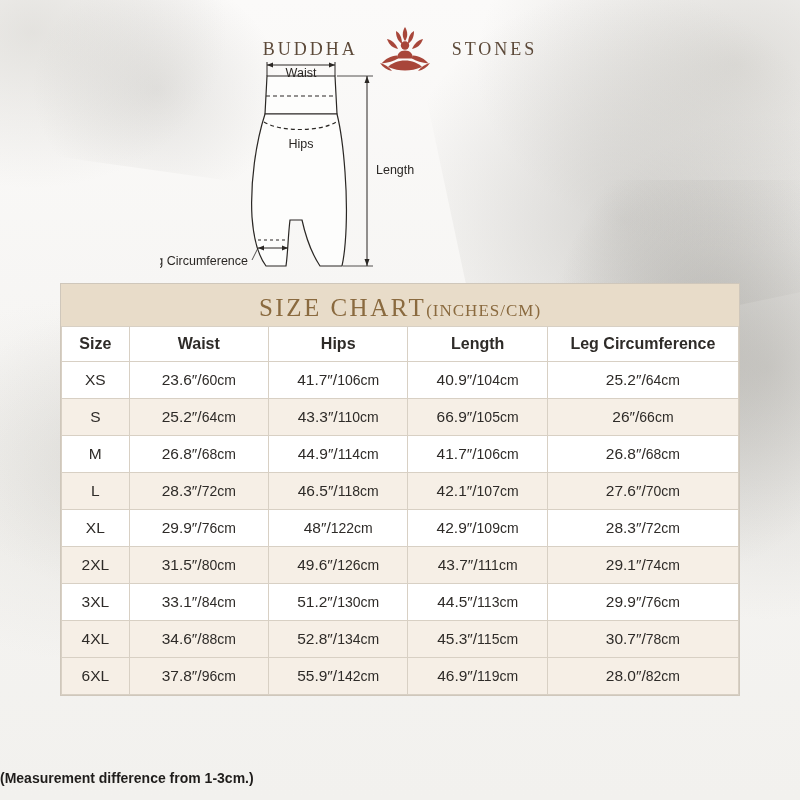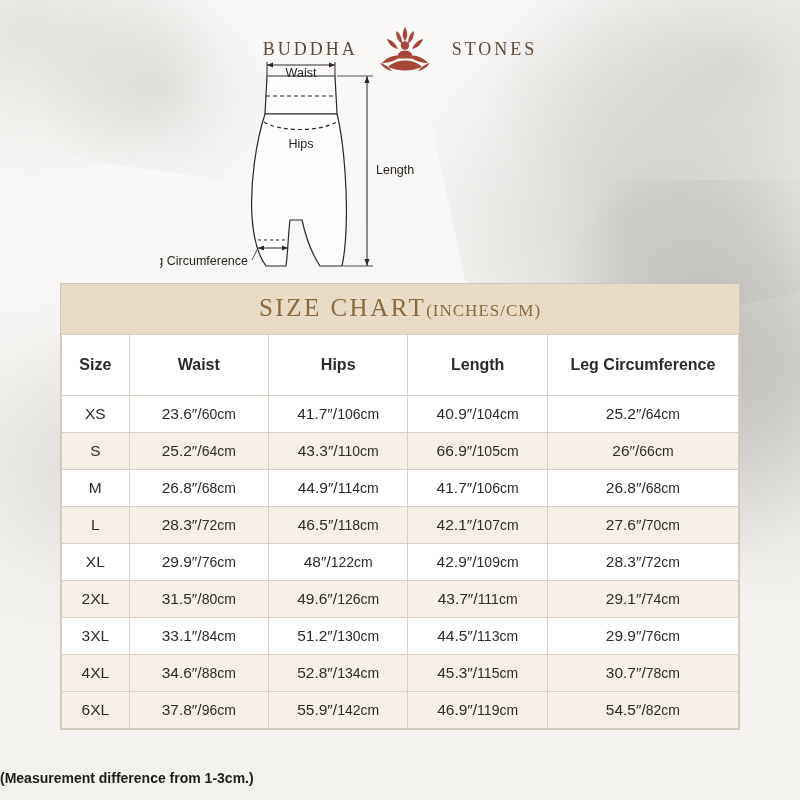--- a/index.html
+++ b/index.html
@@ -66,42 +66,42 @@
     position: absolute;
     left: 60px; top: 283px;
     width: 680px;
     border: 1px solid #cfc7bb;
     background: #ffffff;
   }
   .chart-title {
     background: #e8dcc9;
     color: #8a6a3f;
     text-align: center;
-    padding: 10px 0 12px;
+    padding: 10px 0 4px;
     font-family: "Liberation Serif", serif;
     letter-spacing: 1px;
   }
   .chart-title .big {
     font-size: 25px; letter-spacing: 2.5px;
   }
   .chart-title .small {
     font-size: 17px; letter-spacing: 1px;
   }
   table.size-table {
     width: 100%;
     border-collapse: collapse;
     font-family: "Liberation Sans", sans-serif;
   }
   table.size-table th, table.size-table td {
     border: 1px solid #d8d0c4;
     text-align: center;
     color: #2e2b28;
   }
   table.size-table th {
-    padding: 21px 2px;
+    padding: 8px 2px;
     font-size: 16px;
     font-weight: 700;
     background: #ffffff;
   }
   table.size-table td {
     padding: 9px 4px;
     font-size: 15.5px;
     white-space: nowrap;
   }
   table.size-table tr.alt td { background: #f6efe6; }
@@ -283,20 +283,20 @@
           <td><span>34.6″/</span><span class="cm">88cm</span></td>
           <td><span>52.8″/</span><span class="cm">134cm</span></td>
           <td><span>45.3″/</span><span class="cm">115cm</span></td>
           <td><span>30.7″/</span><span class="cm">78cm</span></td>
         </tr>
         <tr class="alt">
           <td class="size-cell">6XL</td>
           <td><span>37.8″/</span><span class="cm">96cm</span></td>
           <td><span>55.9″/</span><span class="cm">142cm</span></td>
           <td><span>46.9″/</span><span class="cm">119cm</span></td>
-          <td><span>54.5″/</span><span class="cm">82cm</span></td>
+          <td><span>28.0″/</span><span class="cm">82cm</span></td>
         </tr>
       </tbody>
     </table>
   </div>
 
   <div class="note">(Measurement difference from 1-3cm.)</div>
 </div>
 
 </body></html>

